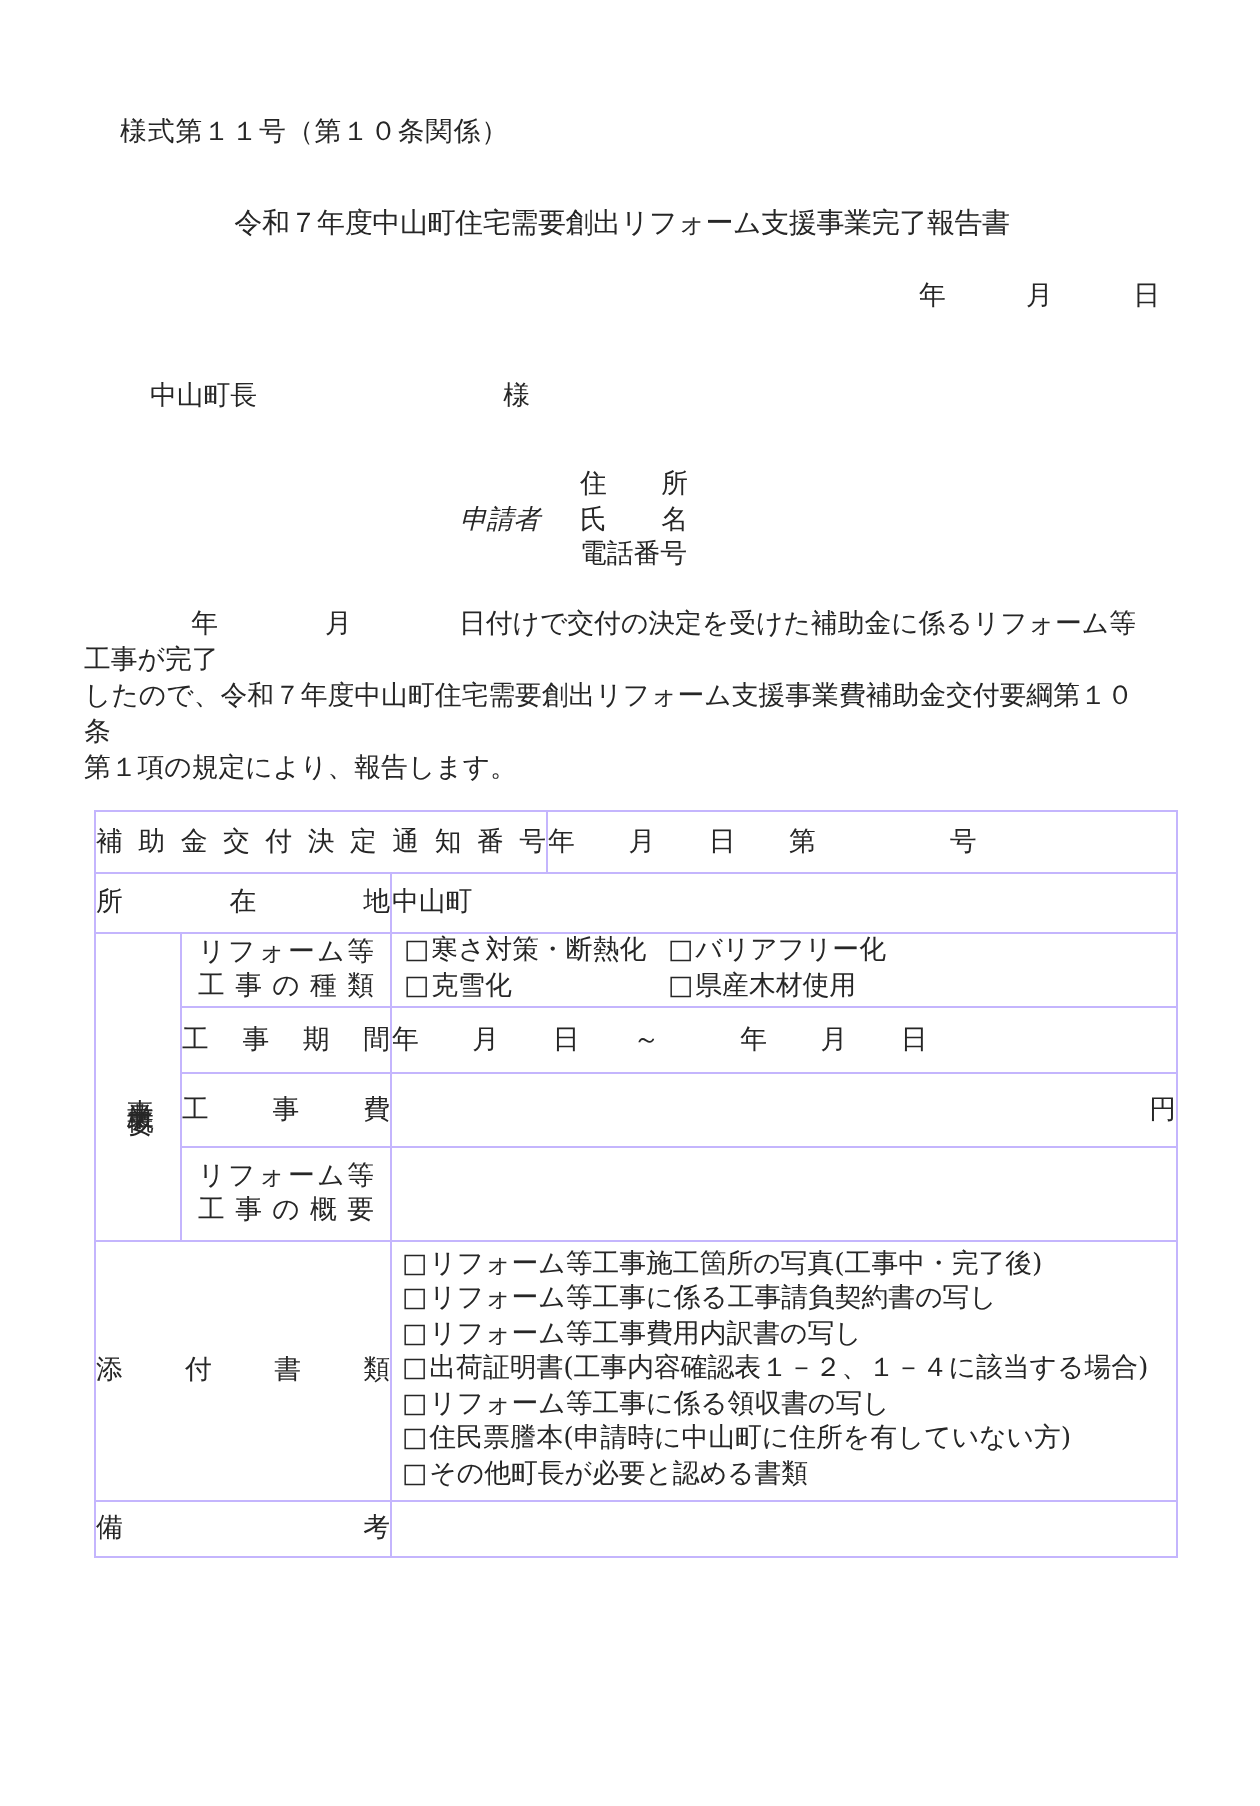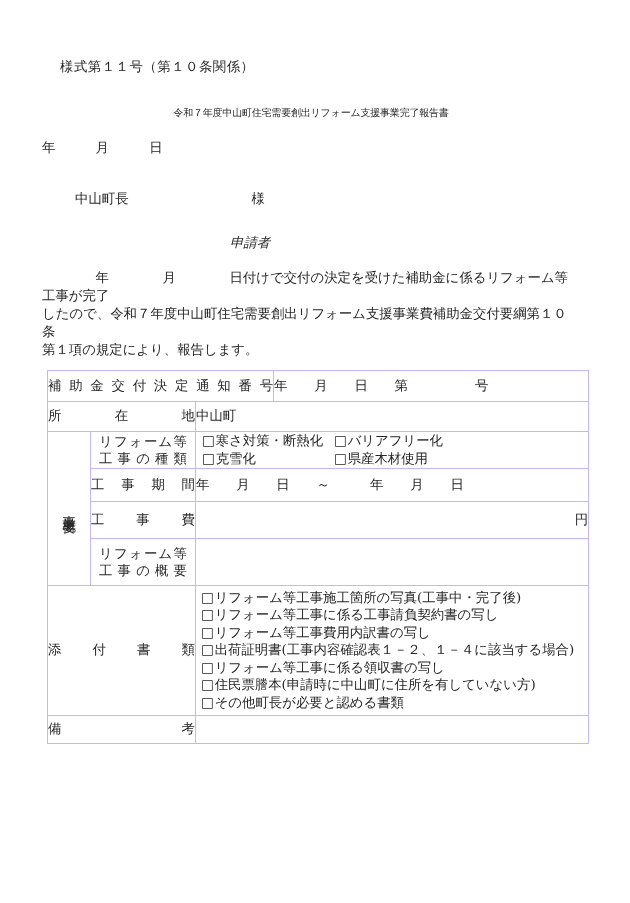--- a/index.html
+++ b/index.html
@@ -7,22 +7,22 @@
     width:630px;height:903px;
     background:#ffffff;
     font-family:"DejaVu Serif","Liberation Serif",serif;
     color:#262626;
     font-size:13.4px;
     -webkit-font-smoothing:antialiased;
   }
   .page{width:622px;height:903px;box-sizing:border-box;padding:58px 42px 0 42px;overflow:hidden;}
 
   .form-number{margin-left:18px;line-height:17px;letter-spacing:.5px;}
-  .doc-title{margin-top:29px;text-align:center;font-size:10px;letter-spacing:-.2px;line-height:17px;}
-  .date-line{margin-top:18px;line-height:18px;font-family:Liberation Serif, serif;}
+  .doc-title{margin-top:29px;text-align:center;font-size:14px;letter-spacing:-.2px;line-height:17px;}
+  .date-line{margin-top:18px;text-align:right;line-height:18px;font-family:Liberation Serif, serif;}
   .addressee{margin-top:33px;margin-left:33px;line-height:18px;}
   .addressee .honorific{display:inline-block;margin-left:123px;}
 
   .applicant{margin-top:26px;margin-left:188px;display:flex;align-items:center;line-height:17.5px;}
   .applicant .app-label{width:42px;flex:none;font-style:italic;}
   .applicant .fields{margin-left:18px;}
   .applicant .fields .field{width:54px;text-align:justify;text-align-last:justify;}
   .applicant .fields .field.phone{text-align-last:auto;}
 
   .body-text{margin-top:17px;line-height:18px;}
@@ -68,20 +68,25 @@
   <div class="doc-title">令和７年度中山町住宅需要創出リフォーム支援事業完了報告書</div>
 
   <div class="date-line">年　　　月　　　日</div>
 
   <div class="addressee">
     <span>中山町長</span><span class="honorific">様</span>
   </div>
 
   <div class="applicant">
     <div class="app-label">申請者</div>
+    <div class="fields">
+      <div class="field">住所</div>
+      <div class="field">氏名</div>
+      <div class="field phone">電話番号</div>
+    </div>
   </div>
 
   <div class="body-text">
     <div>　　　　年　　　　月　　　　日付けで交付の決定を受けた補助金に係るリフォーム等工事が完了</div>
     <div>したので、令和７年度中山町住宅需要創出リフォーム支援事業費補助金交付要綱第１０条</div>
     <div>第１項の規定により、報告します。</div>
   </div>
 
   <table class="form">
     <colgroup>

